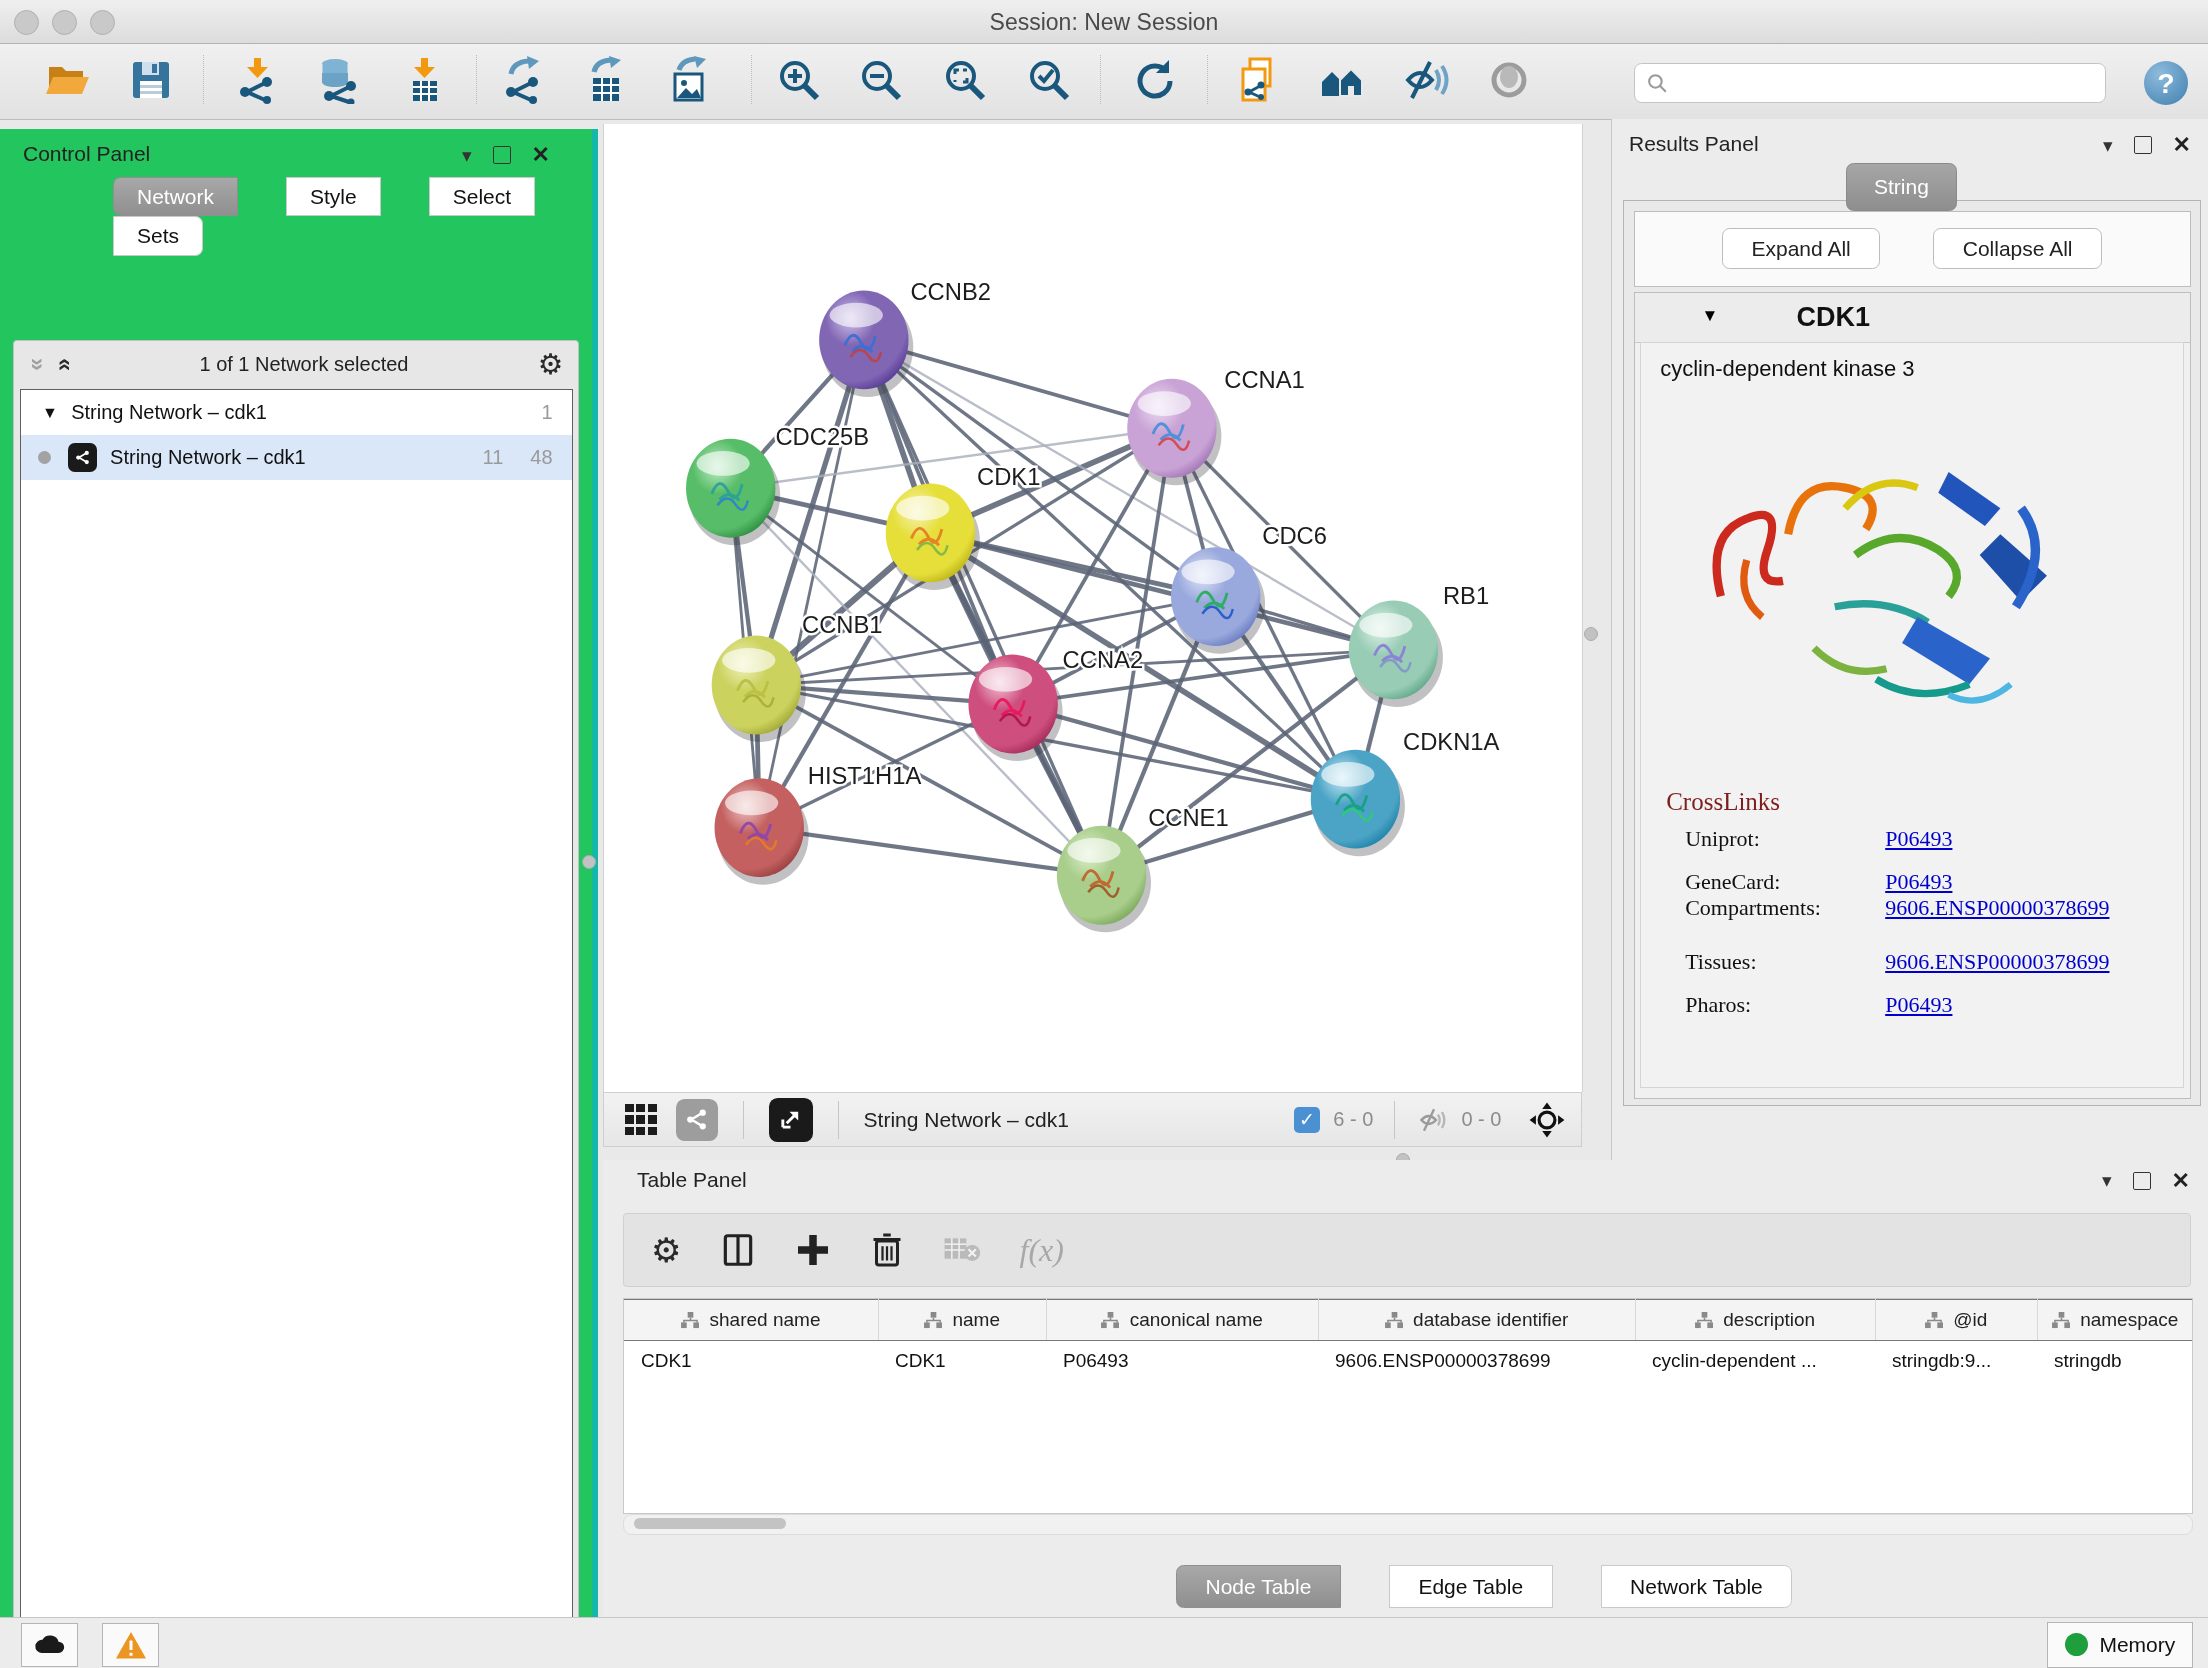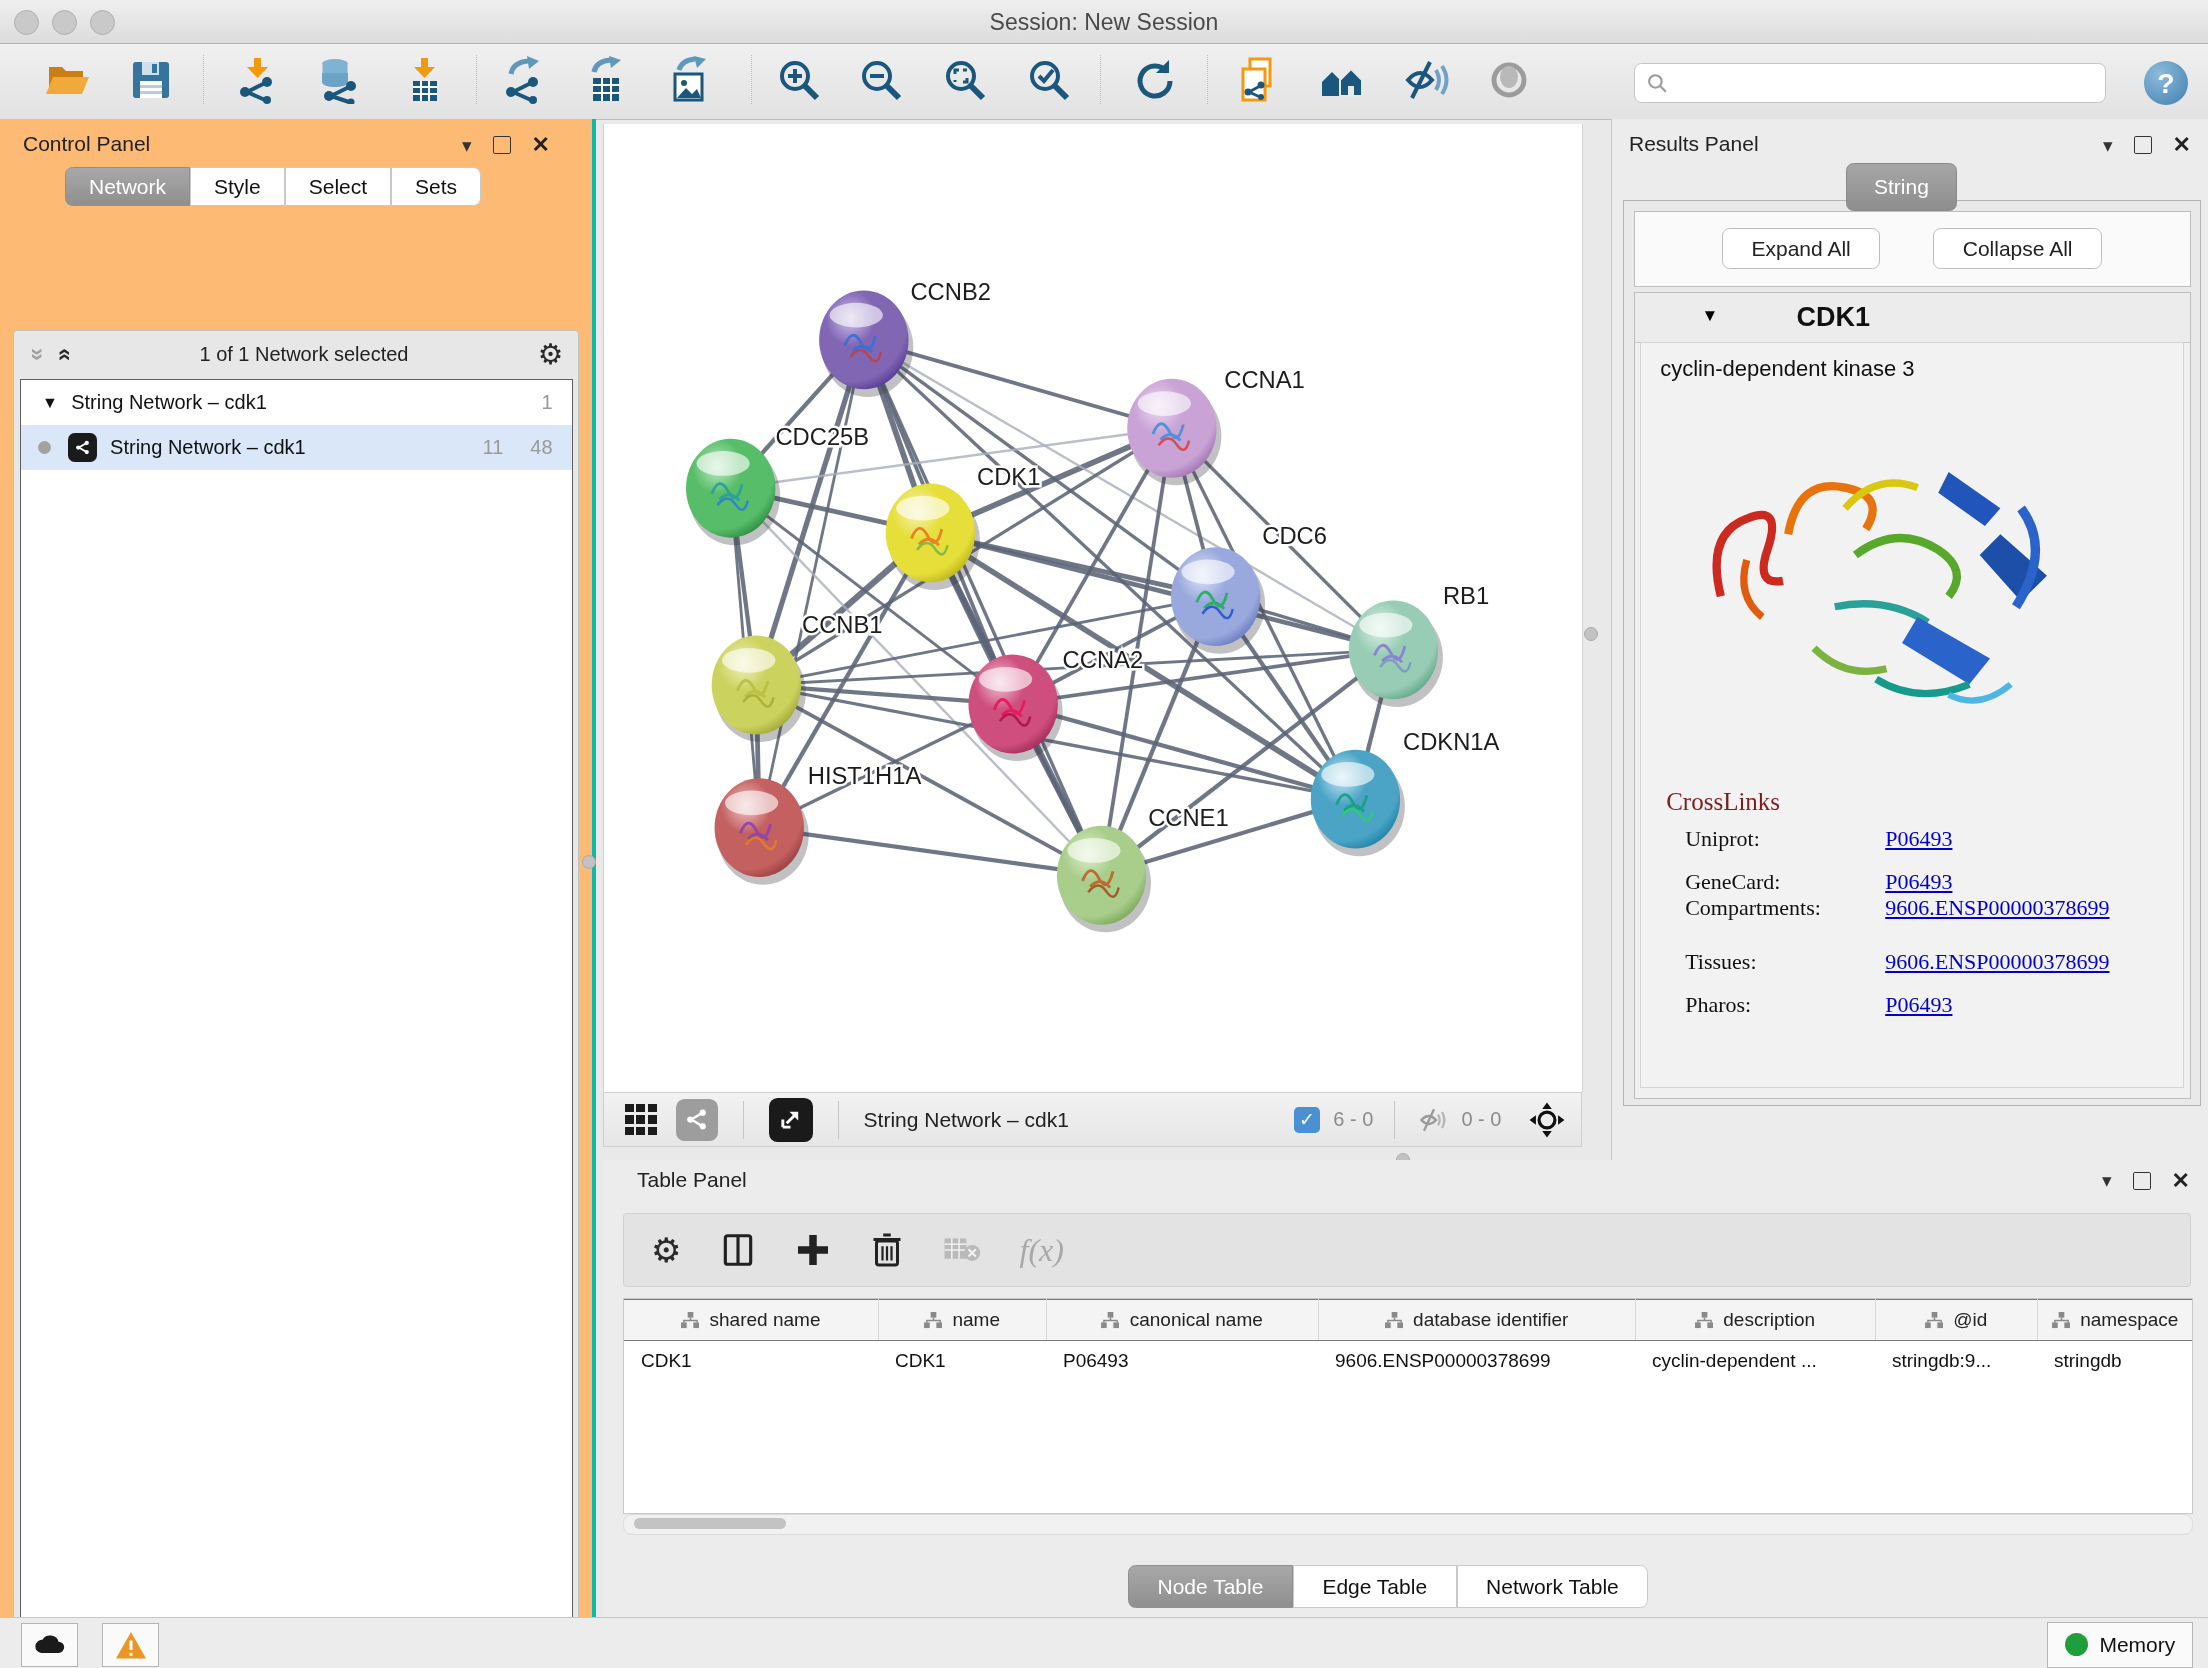--- a/index.html
+++ b/index.html
@@ -16,21 +16,21 @@
   .searchbox{left:1634px;top:19px;width:472px;height:40px;background:#fff;border:1px solid #c4c4c4;border-radius:7.6px;display:flex;align-items:center;padding-left:9.5px;box-sizing:border-box;}
   .searchbox input{border:none;outline:none;font-size:19px;width:409px;background:transparent;font-family:"Liberation Sans",sans-serif;}
   .helpbtn{left:2144px;top:17px;width:44px;height:44px;border-radius:50%;background:radial-gradient(circle at 35% 30%,#8ebbdd,#3f7fae);color:#fff;font-size:28.5px;font-weight:bold;text-align:center;line-height:44px;}
   
   .phead{font-size:21px;color:#222;}
   .winbtns{display:flex;gap:21px;align-items:center;}
   .wb-min{font-size:19px;color:#333;}
   .wb-float{width:16px;height:16px;border:1.9px solid #333;border-radius:1.9px;}
   .wb-close{font-size:22px;font-weight:bold;color:#222;}
   
-  .cp-tab,.bt-tab{display:inline-block;font-size:21px;padding:6.7px 23px;background:#fff;border:1px solid #c9c9c9;color:#111;}
+  .cp-tab,.bt-tab{display:inline-block;font-size:21px;padding:6.7px 23px;background:#fff;border:1px solid #c9c9c9;color:#111;margin-left:48px;}
   .tab-active{background:linear-gradient(#a8a8a8,#8f8f8f);color:#fff;border-color:#8f8f8f;}
   .cp-box{left:13.3px;top:211px;width:564px;bottom:0;background:#e7e7e7;border:1px solid #c0c0c0;border-radius:3.8px;}
   .cp-summary{left:0;top:0;width:100%;height:46px;display:flex;align-items:center;font-size:20px;color:#222;}
   .cp-list{left:5.7px;top:48px;right:5.7px;bottom:5.7px;background:#fff;border:1.9px solid #5f5f5f;}
   .tree-row{height:45px;display:flex;align-items:center;font-size:20px;color:#111;}
   .tree-count{color:#9a9a9a;}
   .sharebadge{width:28.5px;height:28.5px;background:#1a1a1a;border-radius:6.7px;display:flex;align-items:center;justify-content:center;}
   
   .canvas{left:603px;top:124px;width:978px;height:968px;background:#fff;border-left:1px solid #d2d2d2;border-right:1px solid #d2d2d2;}
   .netbar{left:603px;top:1092px;width:979px;height:55px;background:linear-gradient(#f2f2f2,#e6e6e6);border:1px solid #cfcfcf;box-sizing:border-box;display:flex;align-items:center;}
@@ -244,21 +244,21 @@
         <svg width="25" height="25" viewBox="0 0 24 24">
             <circle cx="10" cy="10" r="6" stroke="#9a9a9a" stroke-width="2" fill="none"></circle>
             <line x1="14.5" y1="14.5" x2="20" y2="20" stroke="#9a9a9a" stroke-width="2"></line>
           </svg>
       </span>
       <input placeholder="" style="">
     </div>
     <div class="abs helpbtn">?</div>
   </div>
 
-  <div class="abs" style="left:0;top:119px;width:592px;height:1498px;background:#fdba74;border-right:4px solid #14b8a6;">
+  <div class="abs" style="left:0;top:129px;width:592px;height:1498px;background:#22c55e;border-right:6px solid #14b8a6;">
     <div class="abs phead" style="left:23px;top:13.3px">Control Panel</div>
     <div class="abs winbtns" style="left:462px;top:13.3px">
       <span class="wb-min">▾</span>
       <span class="wb-float"></span>
       <span class="wb-close">✕</span>
     </div>
     <div class="abs" style="left:65px;top:48px">
       <span class="cp-tab tab-active" style="border-radius:7.6px 0 0 7.6px">Network</span><span class="cp-tab">Style</span><span class="cp-tab">Select</span><span class="cp-tab" style="border-radius:0 7.6px 7.6px 0">Sets</span>
     </div>
     <div class="abs cp-box" style="height:1366px">

